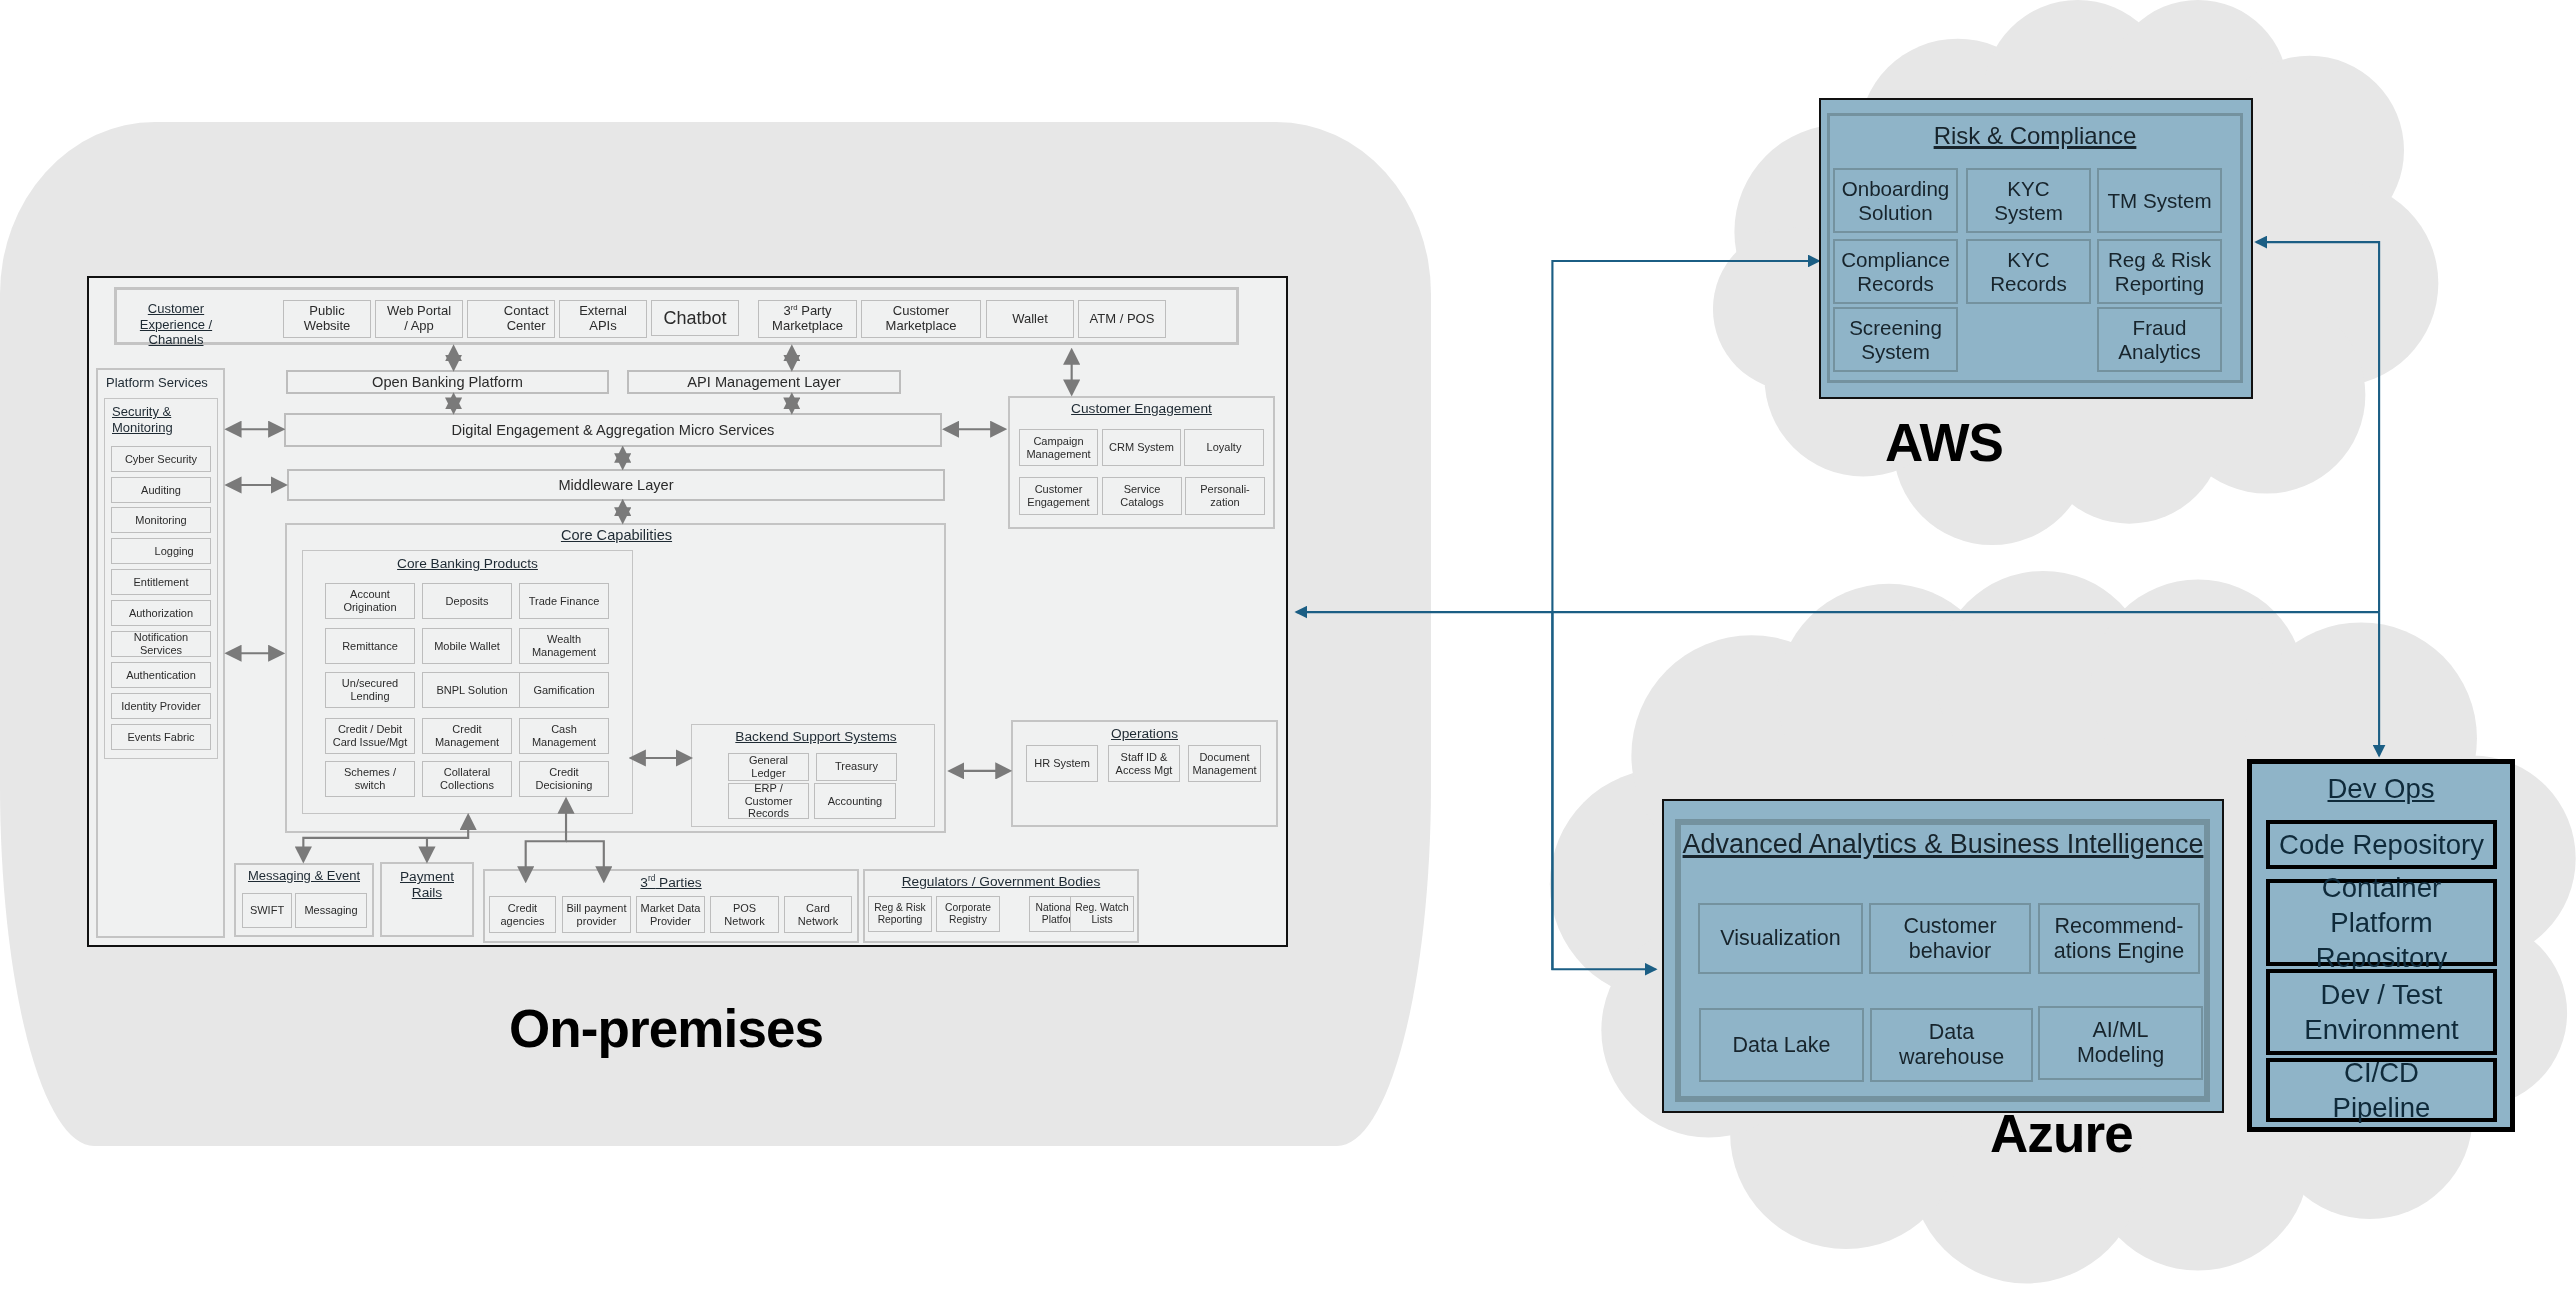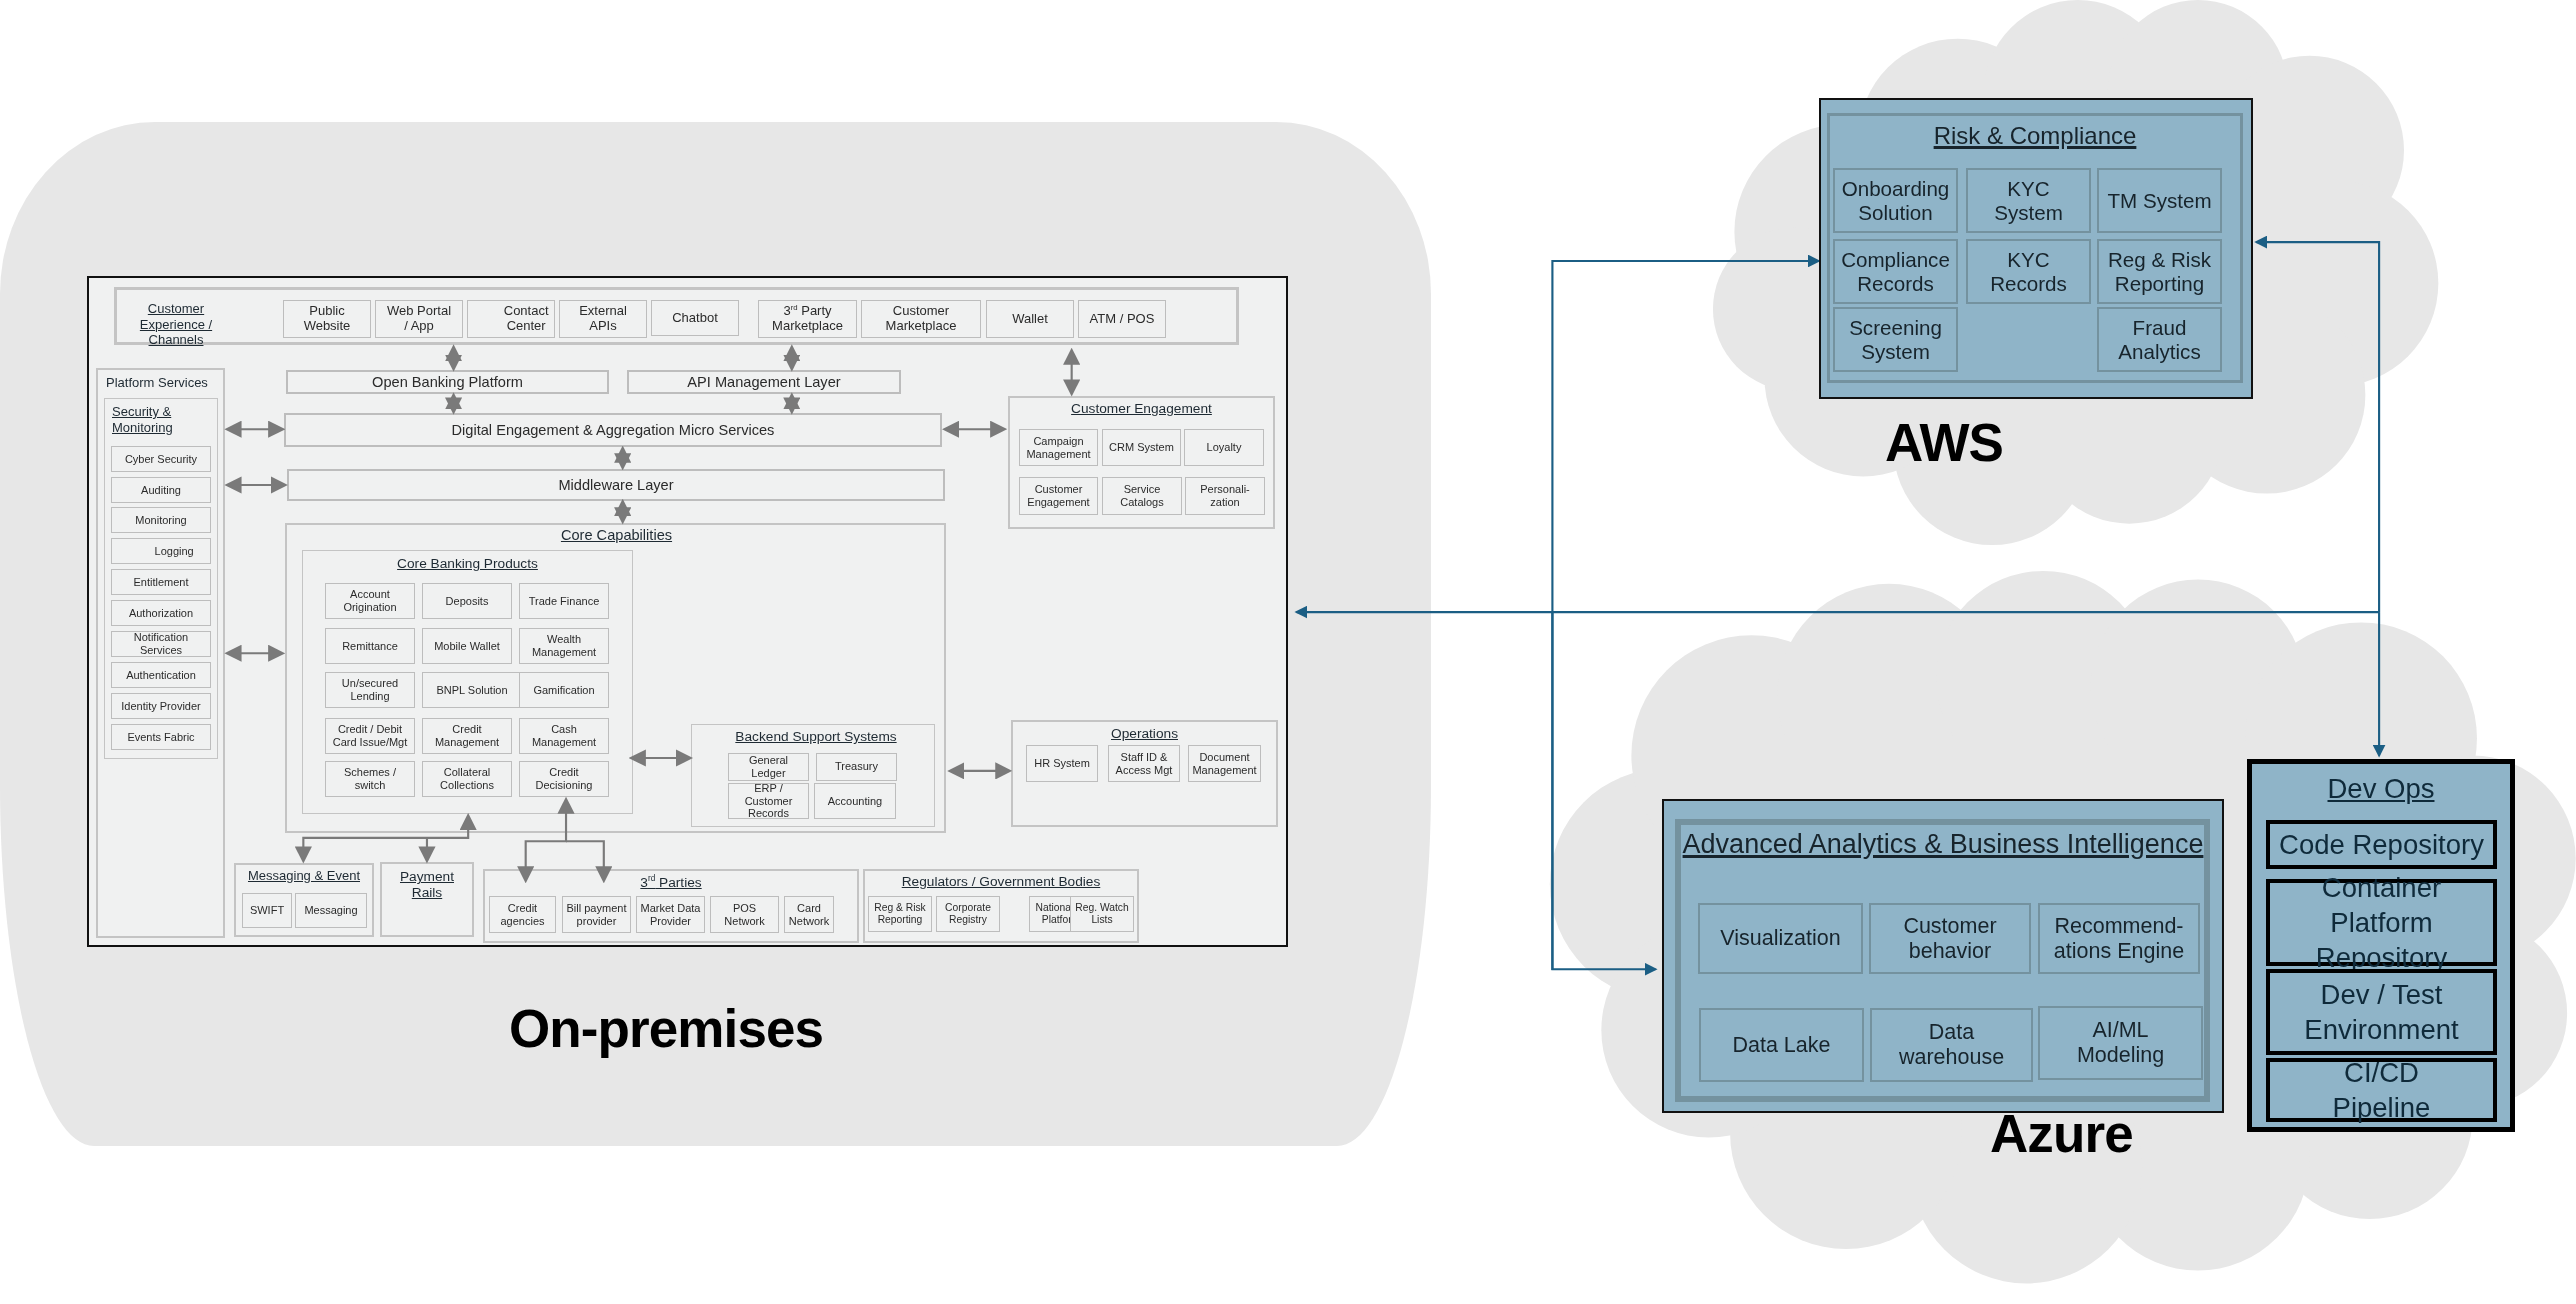--- a/index.html
+++ b/index.html
@@ -82,21 +82,21 @@
 <div class="abs ttl" style="left:120px; top:301px; width:112px; font-size:13px;">Customer
 Experience / Channels</div>
 <div class="abs cell" style="left:283px; top:300px; width:88px; height:38px; font-size:13px;">Public
 Website</div>
 <div class="abs cell" style="left:375px; top:300px; width:88px; height:38px; font-size:13px;">Web Portal
 / App</div>
 <div class="abs cell" style="left:467px; top:300px; width:88px; height:38px; font-size:13px;padding-left:32px;">Contact
 Center</div>
 <div class="abs cell" style="left:559px; top:300px; width:88px; height:38px; font-size:13px;">External
 APIs</div>
-<div class="abs cell" style="left:651px; top:300px; width:88px; height:36px; font-size:13px;">Chatbot</div>
+<div class="abs cell" style="left:651px; top:300px; width:88px; height:36px; font-size:18px;">Chatbot</div>
 <div class="abs cell" style="left:758px; top:300px; width:99px; height:38px; font-size:13px;">
   <span><span>3</span><sup>rd</sup><span> Party</span><br><span>Marketplace</span></span>
 </div>
 <div class="abs cell" style="left:861px; top:300px; width:120px; height:38px; font-size:13px;">Customer
 Marketplace</div>
 <div class="abs cell" style="left:986px; top:300px; width:88px; height:38px; font-size:13px;">Wallet</div>
 <div class="abs cell" style="left:1078px; top:300px; width:88px; height:38px; font-size:13px;">ATM / POS</div>
 
 <div class="abs gbox cell" style="left:286px; top:370px; width:323px; height:24px; border-width:2.6px; font-size:14.6px;">Open Banking Platform</div>
 <div class="abs gbox cell" style="left:627px; top:370px; width:274px; height:24px; border-width:2.6px; font-size:14.6px;">API Management Layer</div>
@@ -191,21 +191,21 @@
 
 <div class="abs gbox" style="left:483px; top:869px; width:376px; height:74px; border-width:2.6px;"></div>
 <div class="abs ttl" style="left:483px; top:874px; width:376px; font-size:13.7px;"><span>3</span><sup>rd</sup><span> Parties</span></div>
 <div class="abs cell" style="left:489px; top:896px; width:67px; height:37px; font-size:11px;">Credit
 agencies</div>
 <div class="abs cell" style="left:562px; top:896px; width:69px; height:37px; font-size:11px;">Bill payment
 provider</div>
 <div class="abs cell" style="left:636px; top:896px; width:69px; height:37px; font-size:11px;">Market Data
 Provider</div>
 <div class="abs cell" style="left:710px; top:896px; width:69px; height:37px; font-size:11px;">POS Network</div>
-<div class="abs cell" style="left:784px; top:896px; width:50px; height:37px; font-size:11px;">Card
+<div class="abs cell" style="left:784px; top:896px; width:68px; height:37px; font-size:11px;">Card
 Network</div>
 
 <div class="abs gbox" style="left:863px; top:869px; width:276px; height:74px; border-width:2.6px;"></div>
 <div class="abs ttl" style="left:863px; top:874px; width:276px; font-size:13.7px;">Regulators / Government Bodies</div>
 <div class="abs cell" style="left:868px; top:896px; width:64px; height:36px; font-size:10.3px;">Reg &amp; Risk
 Reporting</div>
 <div class="abs cell" style="left:936px; top:896px; width:64px; height:36px; font-size:10.3px;">Corporate
 Registry</div>
 <div class="abs cell" style="left:1003px; top:896px; width:64px; height:36px; font-size:10.3px;margin-left:26px;">National ID
 Platform</div>

